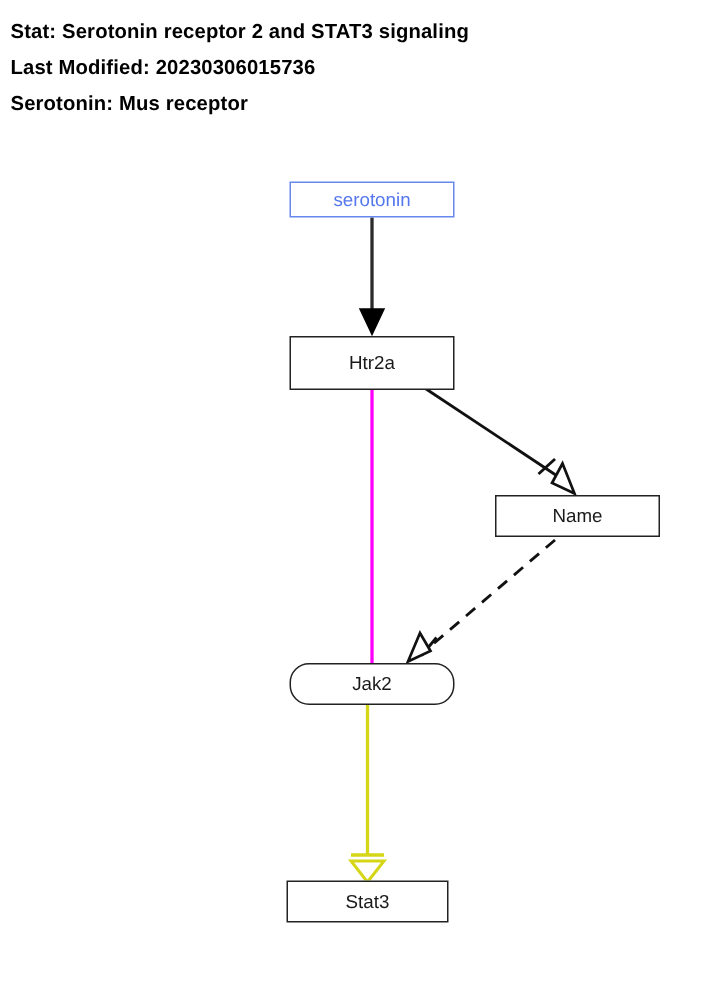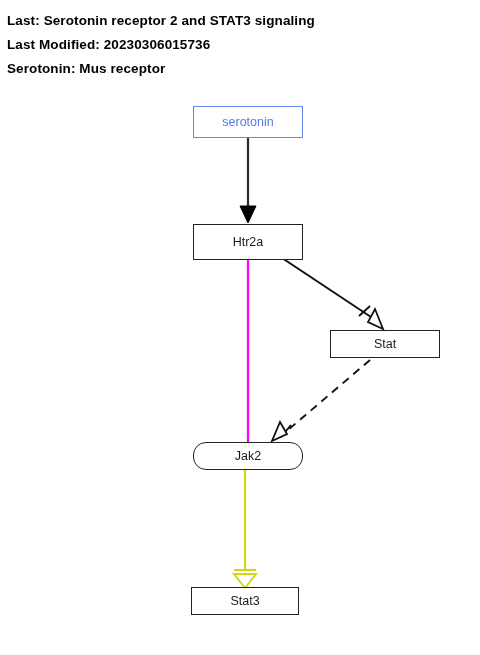--- a/index.html
+++ b/index.html
@@ -77,21 +77,21 @@
     color: #5577ee;
   }
 </style>
 </head>
 <body>
 
 <div id="canvas">
 
   <div id="meta">
     <div class="meta-line">
-      <span>Last:</span>
+      <span>Stat:</span>
       <span>Serotonin receptor 2 and STAT3 signaling</span>
     </div>
     <div class="meta-line">
       <span>Last Modified:</span>
       <span>20230306015736</span>
     </div>
     <div class="meta-line">
       <span>Serotonin:</span>
       <span>Mus receptor</span>
     </div>
@@ -128,30 +128,30 @@
 
       <g>
         <line x1="245" y1="469" x2="245" y2="570" stroke="#d6d618" stroke-width="2.2"></line>
 
         <line x1="234" y1="570" x2="256" y2="570" stroke="#d6d618" stroke-width="2.2"></line>
 
         <polygon points="234,574 256,574 245,588" fill="#ffffff" stroke="#d6d618" stroke-width="2"></polygon>
       </g>
     </svg>
 
-    <div class="node metabolite" style="left:193px; top:106px; width:110px; height:32px;text-align:right;">
+    <div class="node metabolite" style="left:193px; top:121px; width:110px; height:24px;text-align:right;">
       <span class="node-label">serotonin</span>
     </div>
 
     <div class="node gene" style="left:193px; top:224px; width:110px; height:36px;">
       <span class="node-label">Htr2a</span>
     </div>
 
     <div class="node gene" style="left:330px; top:330px; width:110px; height:28px;">
-      <span class="node-label">Stat</span>
+      <span class="node-label">Name</span>
     </div>
 
     <div class="node gene" style="left:193px; top:442px; width:110px; height:28px;border-radius:13px;">
       <span class="node-label">Jak2</span>
     </div>
 
     <div class="node gene" style="left:191px; top:587px; width:108px; height:28px;justify-content:center;">
       <span class="node-label">Stat3</span>
     </div>
 

